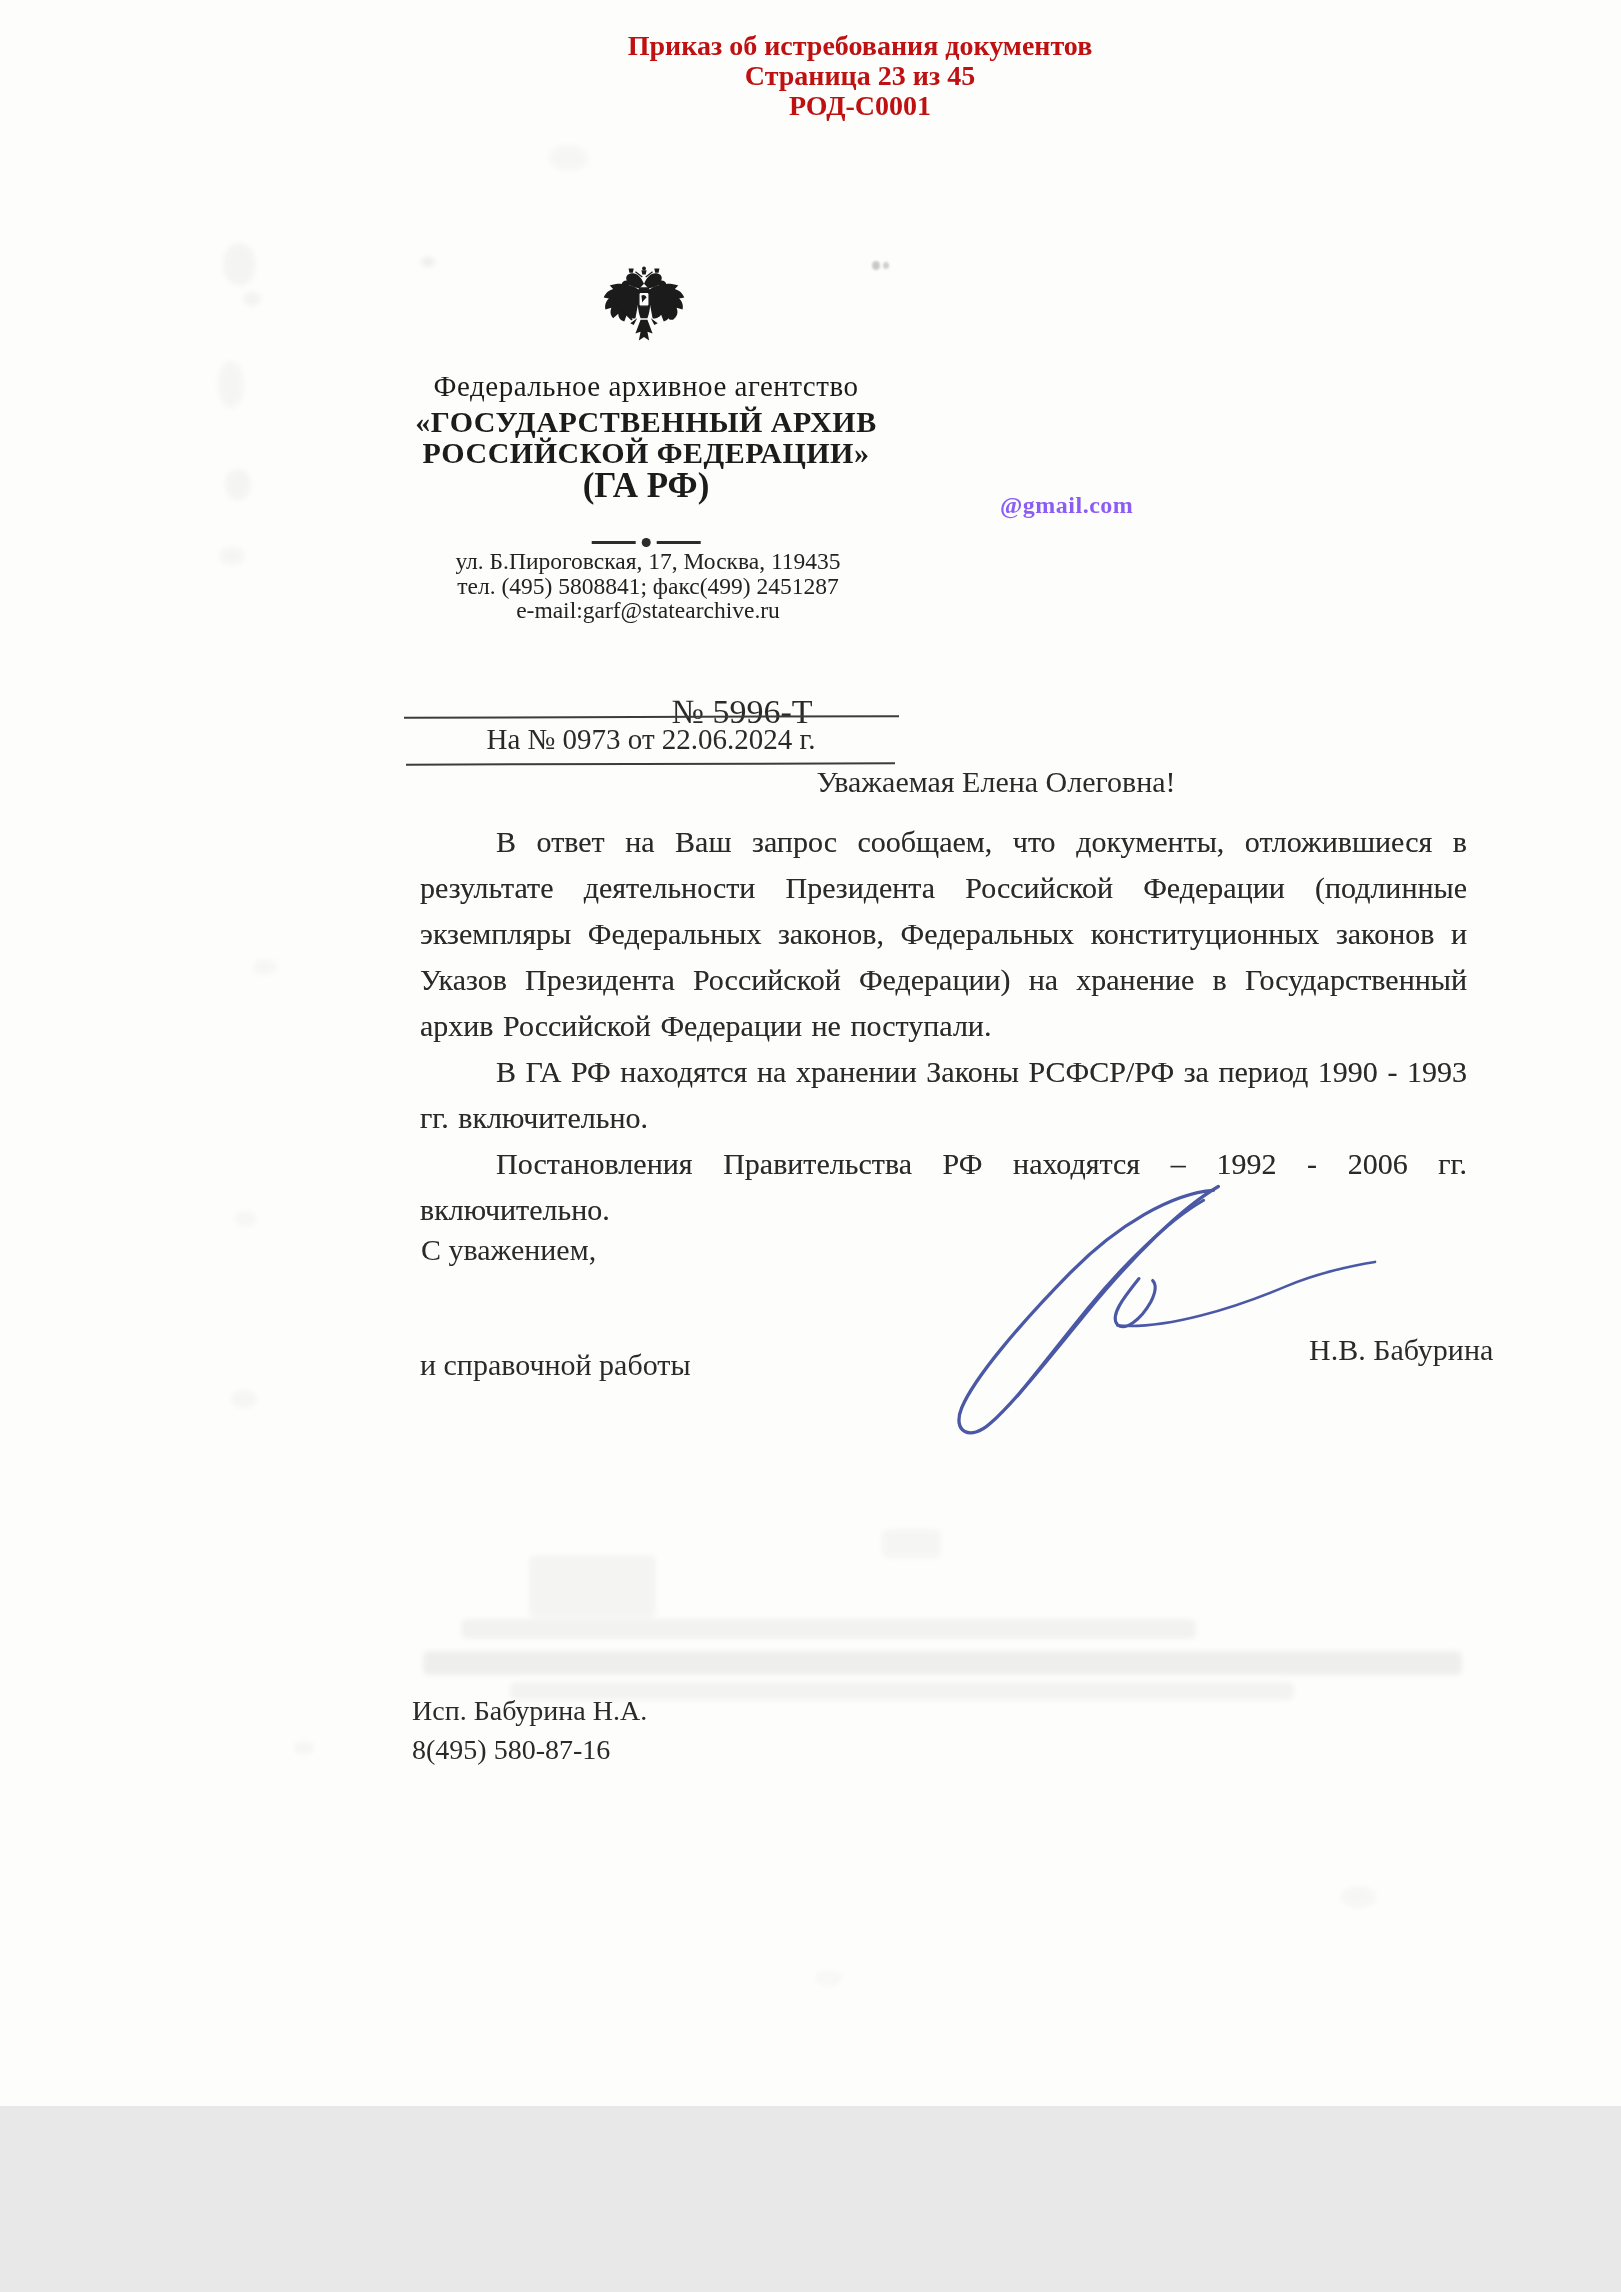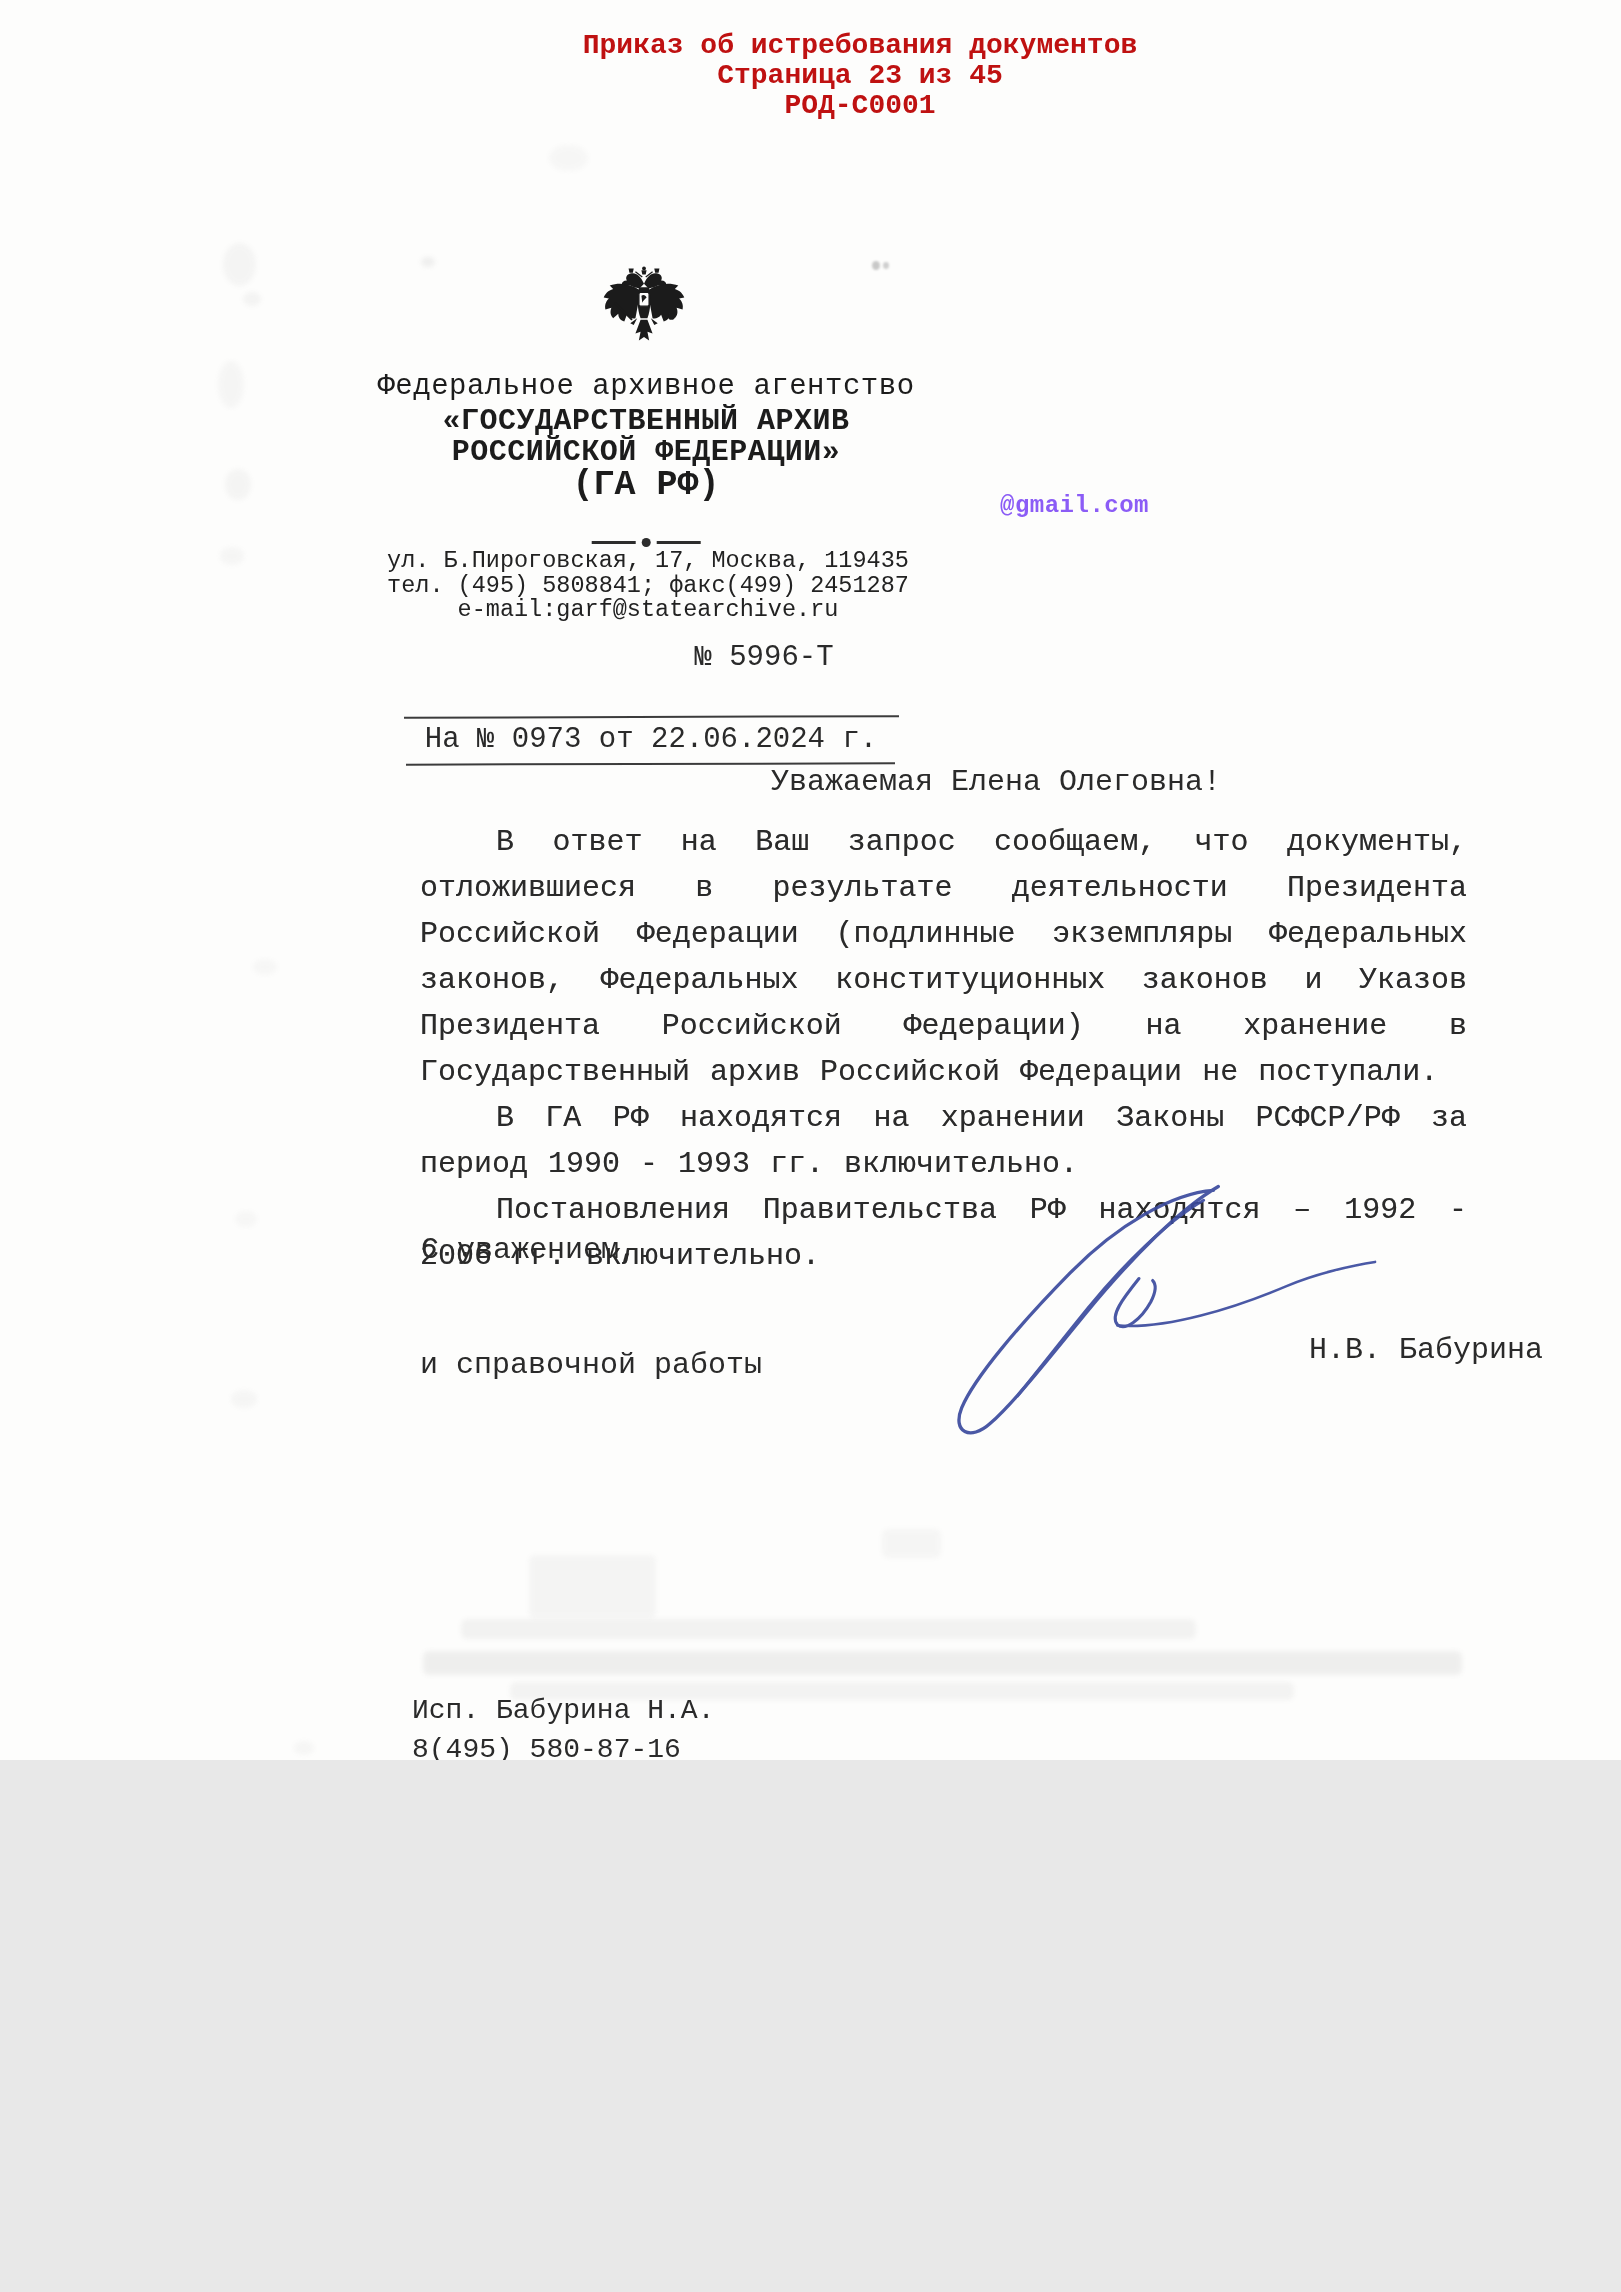--- a/index.html
+++ b/index.html
@@ -6,23 +6,23 @@
     --accent-red:#bf1111;
     --ink:#2a2a2a;
     --ink-soft:#3a3a3a;
     --signature-blue:#3b4b9e;
     --paper:#fdfdfc;
   }
   *{margin:0;padding:0;box-sizing:border-box;}
   html,body{background:#e8e8e8;}
   .page{
     position:relative;
-    width:1621px;height:1760px;
+    width:1621px;height:2106px;
     background:var(--paper,#fdfdfc);
-    font-family:Liberation Mono, monospace;
+    font-family:Liberation Serif, serif;
     color:var(--ink,#2a2a2a);
     overflow:hidden;
   }
   .abs{position:absolute;}
   .cx{transform:translateX(-50%);}
 
   
   .doc-header{
     left:860px;top:31px;
     text-align:center;white-space:nowrap;
@@ -38,21 +38,21 @@
   .lh-name{font-size:30px;line-height:31px;font-weight:bold;letter-spacing:0.5px;}
   .lh-abbr{font-size:35px;line-height:33px;font-weight:bold;margin-top:1px;}
   .divider{left:646px;top:538px;display:flex;align-items:center;gap:5.9px;}
   .divider .bar{width:44px;height:2.9px;background:#2d2d2d;}
   .divider .dot{width:8.8px;height:8.8px;border-radius:50%;background:#2d2d2d;}
   .lh-address{left:648px;top:549px;width:549px;text-align:center;font-size:23.5px;line-height:24.5px;color:#222;}
 
   .recipient-email{left:1000px;top:492px;font-size:24px;font-weight:bold;color:#8b5cf6;letter-spacing:0.5px;}
 
   
-  .ref-number{left:742px;top:641px;font-size:29px;white-space:nowrap;margin-left:22px;}
+  .ref-number{left:742px;top:693px;font-size:34px;white-space:nowrap;}
   .ref-line{height:2px;background:#3c3c3c;}
   .ref-line1{left:404px;top:716px;width:495px;transform:rotate(-.2deg);}
   .ref-reply{left:651px;top:723px;font-size:29px;white-space:nowrap;}
   .ref-line2{left:406px;top:763px;width:489px;transform:rotate(-.15deg);}
 
   .salutation{left:996px;top:765px;font-size:30px;white-space:nowrap;}
 
   
   .body-text{
     left:420px;top:819px;width:1047px;

